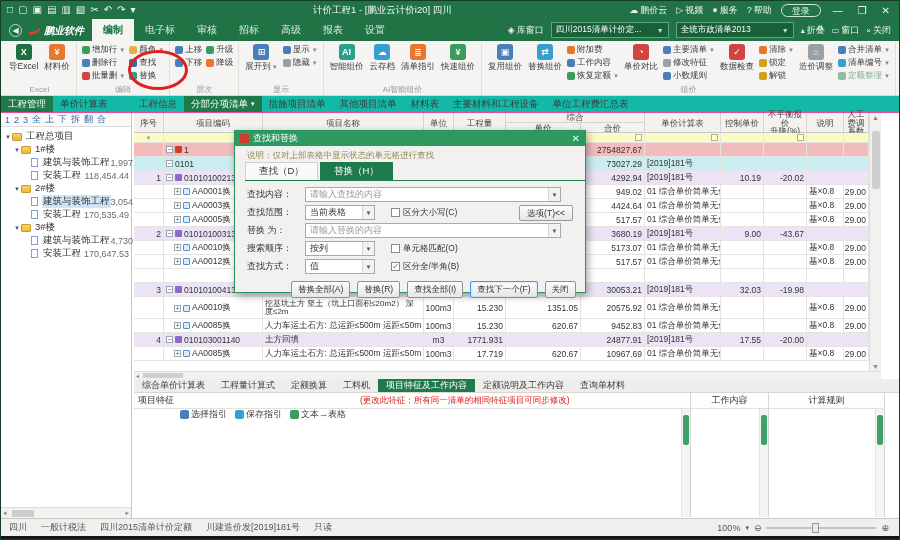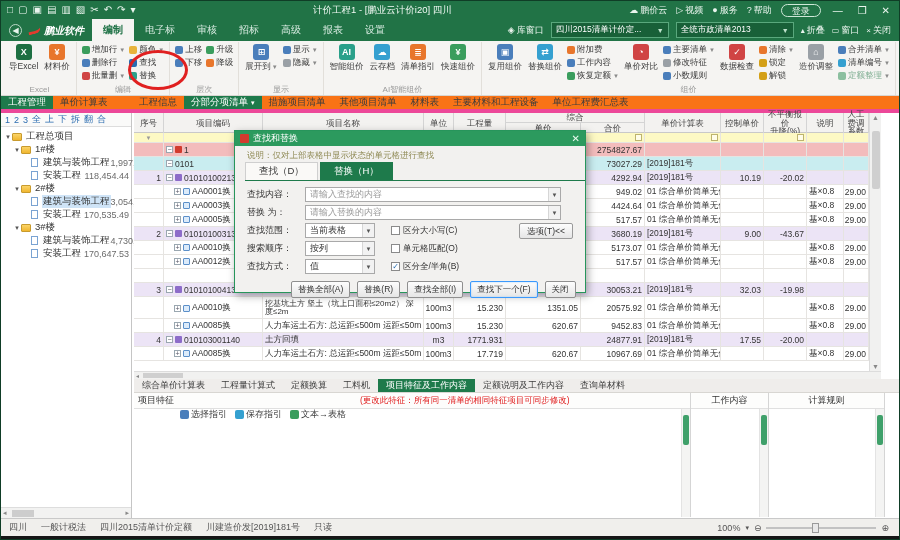--- a/index.html
+++ b/index.html
@@ -42,22 +42,22 @@
            justify-content:center;font-size:9px;font-weight:bold;}
   .blbl{font-size:8.5px;white-space:nowrap;color:#3c3c3c;display:flex;align-items:center;gap:1px;}
   .smallcol{display:flex;flex-direction:column;gap:1px;padding-top:2px;}
   .smallbtn{display:flex;align-items:center;gap:2px;height:12px;font-size:8.5px;padding:0 2px;white-space:nowrap;color:#3c3c3c;}
   .si{width:8px;height:8px;border-radius:2px;flex:none;}
   .ddm{font-size:6px;color:#8a8a8a;}
   .muted{color:#7fae92;}
   .annotation{position:absolute;left:127px;top:49px;width:60px;height:40px;border:3px solid #e02020;
               border-radius:50%;z-index:60;}
   
-  .tabsrow{position:absolute;left:0;top:95px;width:100%;height:17px;background:#f97316;
-           border-bottom:4px solid #ec4899;display:flex;align-items:stretch;}
+  .tabsrow{position:absolute;left:0;top:95px;width:100%;height:17px;background:#14b8a6;
+           border-bottom:1px solid #ec4899;display:flex;align-items:stretch;}
   .ltabs{width:131px;display:flex;flex:none;}
   .vtab{padding:2px 7px;font-size:9.5px;color:#3c3c3c;display:flex;align-items:center;gap:3px;white-space:nowrap;}
   .vtab.active{background:#1e7a4b;color:#fff;}
   .vtab .caret{font-size:7px;}
   
   .leftpanel{position:absolute;left:0;top:112px;width:131px;height:405px;background:#fff;border-right:1px solid #c5c5c5;}
   .ltoolbar{height:14px;display:flex;align-items:center;gap:4px;padding:0 4px;border-bottom:1px solid #ddd;
             background:#fafaf9;color:#2b6cb0;font-size:9px;}
   .ltoolbar span{cursor:default;}
   .tree{padding-top:3px;}
@@ -1153,37 +1153,37 @@
       </div>
     <div class="dlg-body">
       <div class="drow">
         <span class="dlabel">查找内容：</span>
         <span class="combo wide">
           <span class="ph">请输入查找的内容</span>
           <span class="arr">▼</span>
         </span>
       </div>
       <div class="drow">
+        <span class="dlabel">查找范围：</span>
+        <span class="combo narrow">
+          <span class="val">当前表格</span>
+          <span class="arr">▼</span>
+        </span>
+        <span class="chk">
+          <span class="box"></span>
+          <span>区分大小写(C)</span>
+        </span>
+        <span class="obtn">选项(T)&lt;&lt;</span>
+      </div>
+      <div class="drow">
         <span class="dlabel">替换 为：</span>
         <span class="combo wide">
           <span class="ph">请输入替换的内容</span>
           <span class="arr">▼</span>
         </span>
-      </div>
-      <div class="drow">
-        <span class="dlabel">查找范围：</span>
-        <span class="combo narrow">
-          <span class="val">当前表格</span>
-          <span class="arr">▼</span>
-        </span>
-        <span class="chk">
-          <span class="box"></span>
-          <span>区分大小写(C)</span>
-        </span>
-        <span class="obtn">选项(T)&lt;&lt;</span>
       </div>
       <div class="drow">
         <span class="dlabel">搜索顺序：</span>
         <span class="combo narrow">
           <span class="val">按列</span>
           <span class="arr">▼</span>
         </span>
         <span class="chk">
           <span class="box"></span>
           <span>单元格匹配(O)</span>

